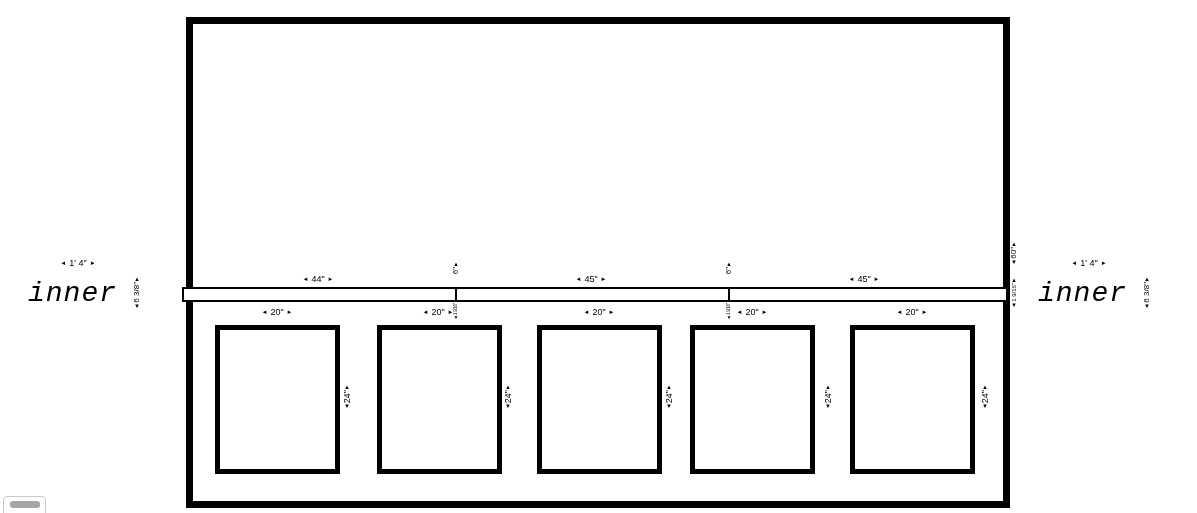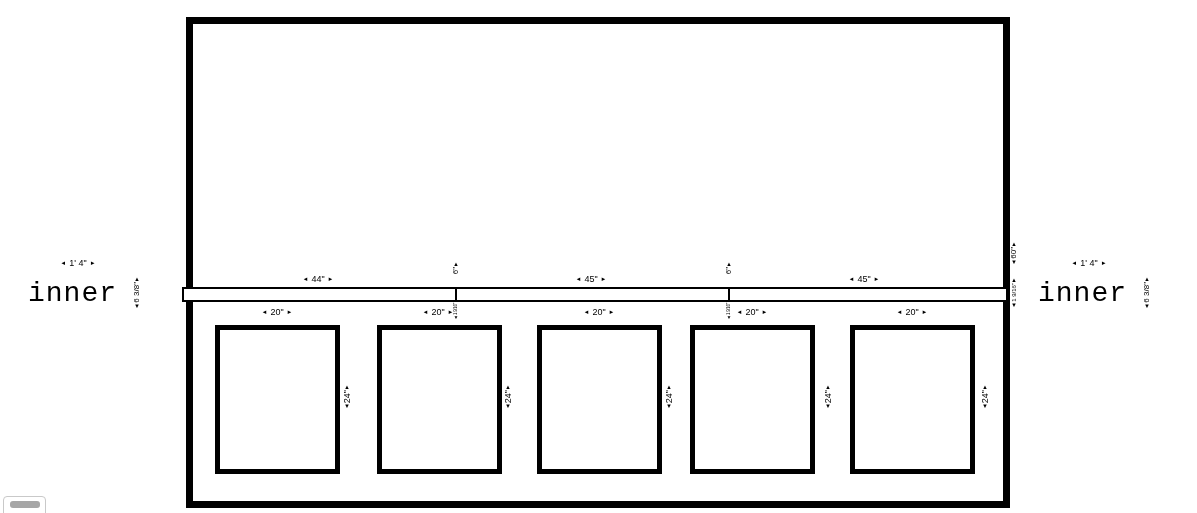--- a/index.html
+++ b/index.html
@@ -13,21 +13,21 @@
   .hdim{display:flex;align-items:center;gap:3px;font-size:9px;line-height:10px;white-space:nowrap;transform:translateX(-50%);z-index:5;}
   .hdim .arr{font-size:6px;line-height:10px;}
   .vdim{display:flex;flex-direction:column;align-items:center;transform:translateX(-50%);line-height:1;z-index:5;}
   .vdim .arr{font-size:6px;line-height:6px;}
   .vtext{writing-mode:vertical-rl;transform:rotate(180deg);white-space:nowrap;font-size:9px;}
   .vdim.size-normal .vtext{font-size:9px;}
   .vdim.size-small .vtext{font-size:8px;}
   .vdim.size-tiny .vtext{font-size:6px;}
   .vdim.size-micro .vtext{font-size:4.5px;letter-spacing:-0.3px;}
   .vdim.size-micro .arr{font-size:5px;line-height:5px;}
-  .inner-label{font-family:"Liberation Mono","DejaVu Sans Mono",monospace;font-size:28px;line-height:28px;letter-spacing:1px;z-index:5;}
+  .inner-label{font-family:"Liberation Mono","DejaVu Sans Mono",monospace;font-size:28px;line-height:28px;letter-spacing:1px;z-index:5;font-style:italic;}
   .widget-frame{box-sizing:border-box;border:1px solid #c9c9c9;border-radius:4px;background:#fff;z-index:6;}
   .widget-pill{position:absolute;border-radius:3px;background:#a6a6a6;}
 </style>
 </head>
 <body>
 
 <div id="stage">
 
   <div id="wall" class="abs wall" style="left: 186px; top: 17px; width: 824px; height: 491px; border-width: 7px;"></div>
 

